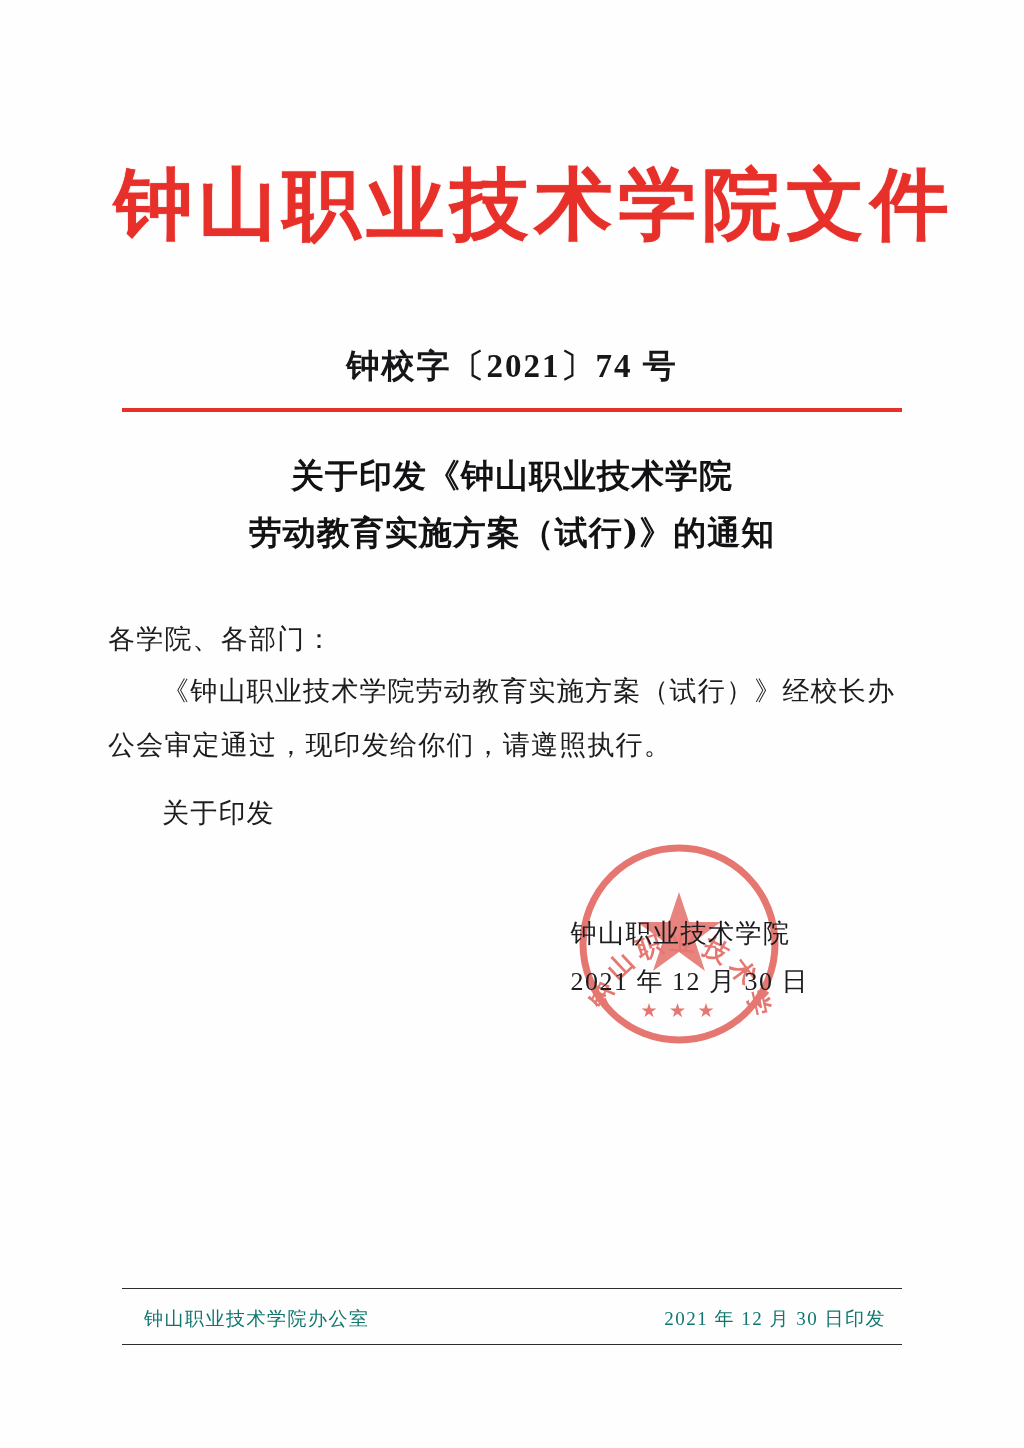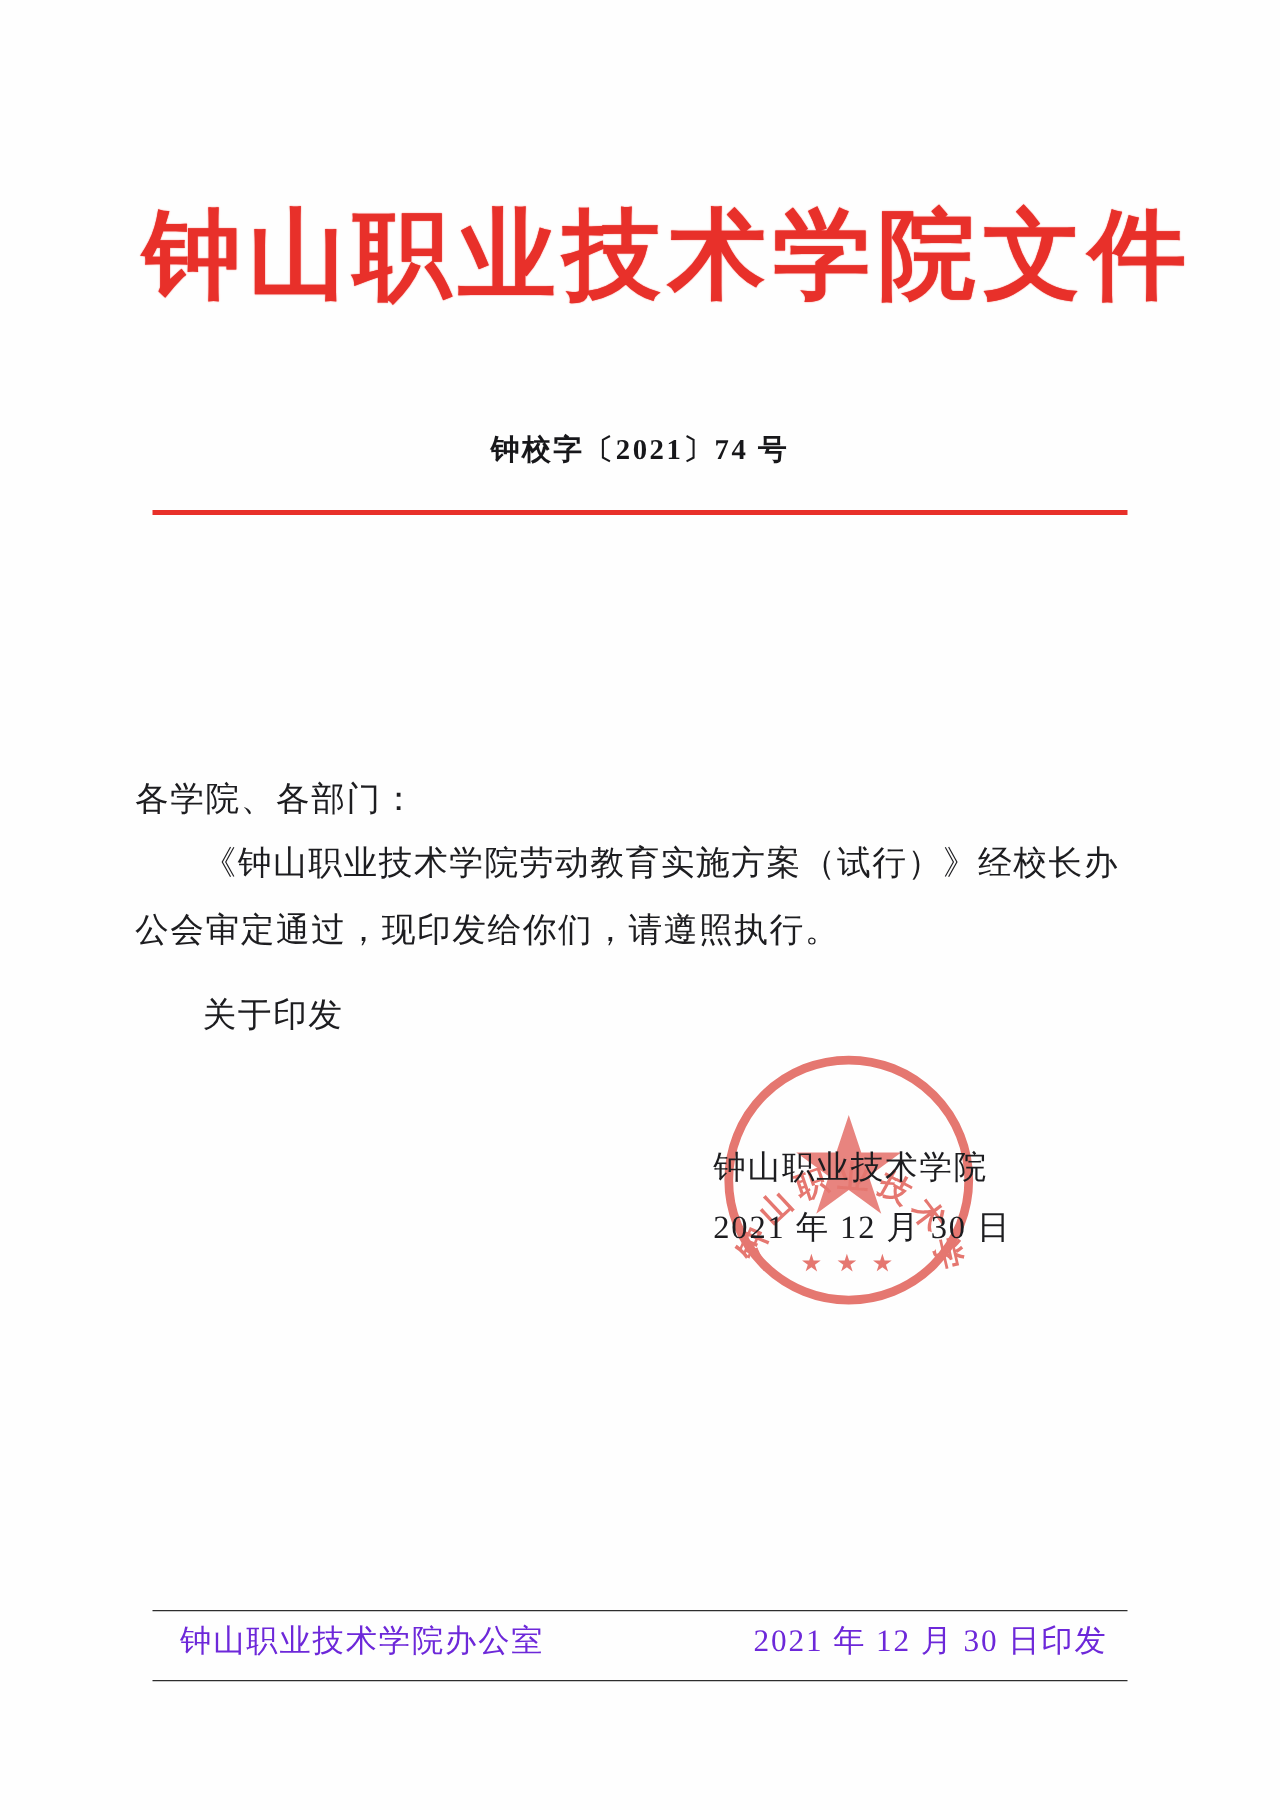--- a/index.html
+++ b/index.html
@@ -40,21 +40,21 @@
     text-shadow: 0 0 1px #e8302a;
     margin-left: 45px;
   }
 
   .doc-number {
     position: absolute;
     top: 344px;
     left: 0;
     width: 100%;
     text-align: center;
-    font-size: 23px;
+    font-size: 33px;
     letter-spacing: 2px;
     font-weight: bold;
     color: #17171a;
   }
 
   .red-rule {
     position: absolute;
     top: 408px;
     left: 122px;
     width: 780px;
@@ -137,24 +137,25 @@
     height: 1px;
     background: #2d2d2d;
   }
   .footer {
     position: absolute;
     top: 1296px;
     left: 122px;
     width: 780px;
     height: 46px;
     display: flex;
+    align-items: center;
     justify-content: space-between;
-    font-size: 25px;
+    font-size: 19px;
     letter-spacing: 1.5px;
-    color: #6d28d9;
+    color: #0f766e;
   }
   .footer-left { padding-left: 22px; }
   .footer-right { padding-right: 16px; }
   .footer-rule-bottom {
     position: absolute;
     top: 1344px;
     left: 122px;
     width: 780px;
     height: 1px;
     background: #2d2d2d;
@@ -166,20 +167,24 @@
 <div class="page">
 
   <div class="masthead">
     <div class="masthead-title">钟山职业技术学院文件</div>
   </div>
 
   <div class="doc-number">钟校字〔2021〕74 号</div>
 
   <div class="red-rule"></div>
 
+  <div class="doc-title">
+    <span class="line">关于印发《钟山职业技术学院</span>
+    <span class="line">劳动教育实施方案（试行)》的通知</span>
+  </div>
 
   <div class="body-text">
     <p>各学院、各部门：</p>
     <p class="indent-2">《钟山职业技术学院劳动教育实施方案（试行）》经校长办公会审定通过，现印发给你们，请遵照执行。</p>
     <p class="indent-2 gap-top">关于印发</p>
   </div>
 
   <svg class="seal" viewBox="0 0 208 208" aria-hidden="true">
     <circle cx="104" cy="104" r="96" fill="none" stroke="#e05a52" stroke-width="7"></circle>
     <path d="M104 52 L114 82 L146 82 L120 101 L130 131 L104 112 L78 131 L88 101 L62 82 L94 82 Z" fill="#e05a52" opacity="0.9"></path>

